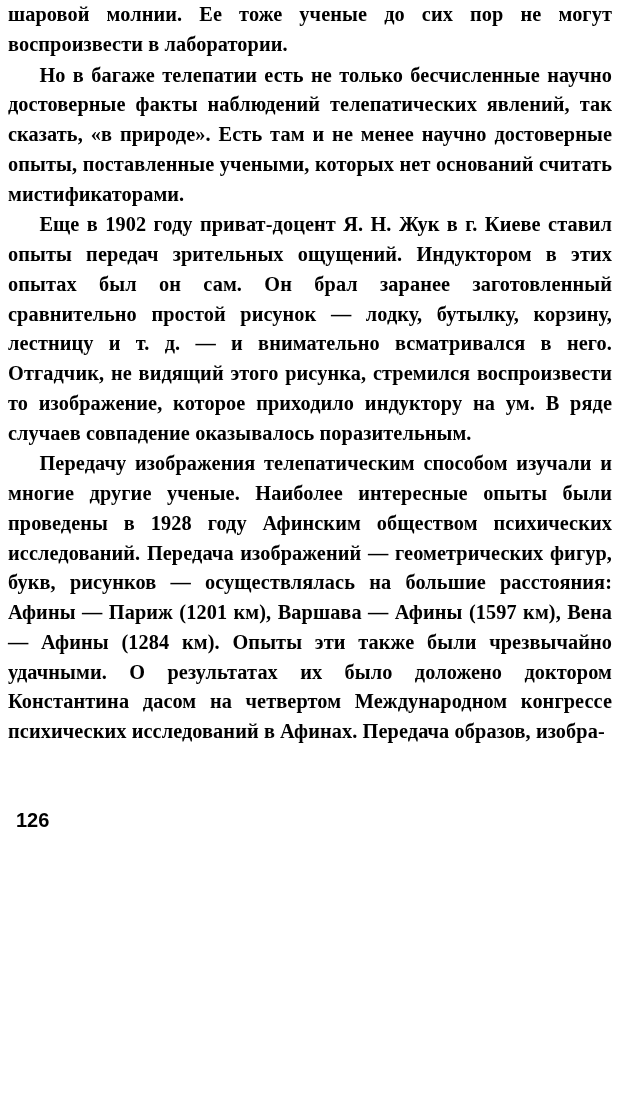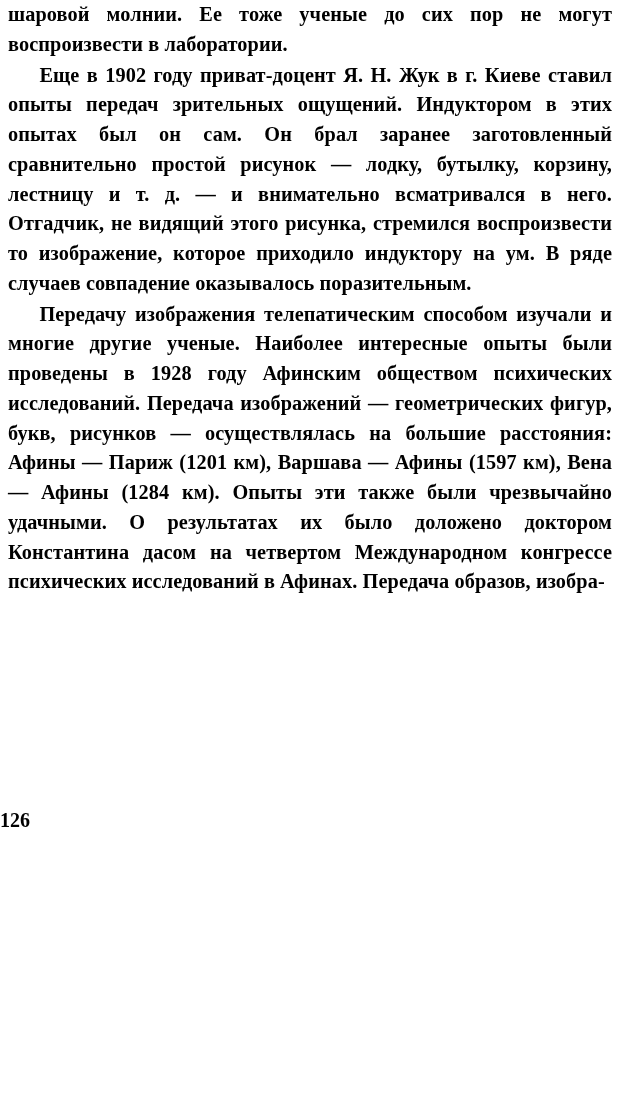--- a/index.html
+++ b/index.html
@@ -39,34 +39,35 @@
     -webkit-hyphens: none;
     hyphens: none;
     font-weight: 600;
     letter-spacing: 0.1px;
   }
   p.para.indent {
     text-indent: 1.55em;
   }
   .page-number {
     position: absolute;
-    left: 0;
+    left: 16px;
     bottom: 14px;
     font-size: 20px;
     font-weight: 700;
-    font-family: Liberation Serif, serif;
+    font-family: Liberation Sans, sans-serif;
     color: #000000;
   }
 </style>
 </head>
 <body>
 
 <div class="page">
 
   <div class="body-text">
     <p class="para">шаровой молнии. Ее тоже ученые до сих пор не могут воспроизвести в лаборатории.</p>
+    <p class="para indent">Но в багаже телепатии есть не только бесчисленные научно достоверные факты наблюдений телепатических явлений, так сказать, «в природе». Есть там и не менее научно достоверные опыты, поставленные учеными, которых нет оснований считать мистификаторами.</p>
     <p class="para indent">Еще в 1902 году приват-доцент Я. Н. Жук в г. Киеве ставил опыты передач зрительных ощущений. Индуктором в этих опытах был он сам. Он брал заранее заготовленный сравнительно простой рисунок — лодку, бутылку, корзину, лестницу и т. д. — и внимательно всматривался в него. Отгадчик, не видящий этого рисунка, стремился воспроизвести то изображение, которое приходило индуктору на ум. В ряде случаев совпадение оказывалось поразительным.</p>
     <p class="para indent">Передачу изображения телепатическим способом изучали и многие другие ученые. Наиболее интересные опыты были проведены в 1928 году Афинским обществом психических исследований. Передача изображений — геометрических фигур, букв, рисунков — осуществлялась на большие расстояния: Афины — Париж (1201 км), Варшава — Афины (1597 км), Вена — Афины (1284 км). Опыты эти также были чрезвычайно удачными. О результатах их было доложено доктором Константина дасом на четвертом Международном конгрессе психических исследований в Афинах. Передача образов, изобра-</p>
   </div>
 
   <div class="page-number">126</div>
 
 </div>
 
 </body></html>

